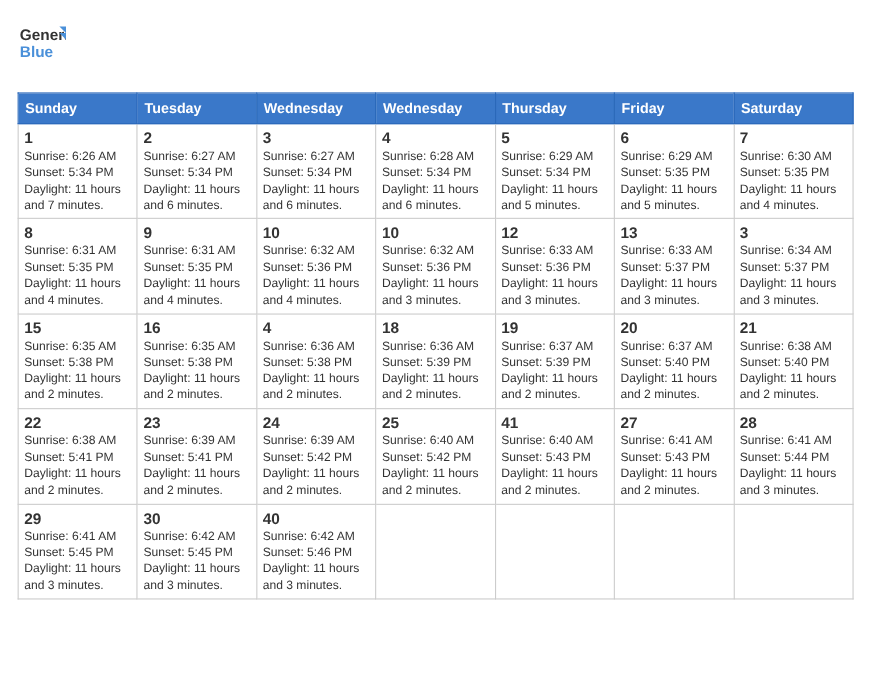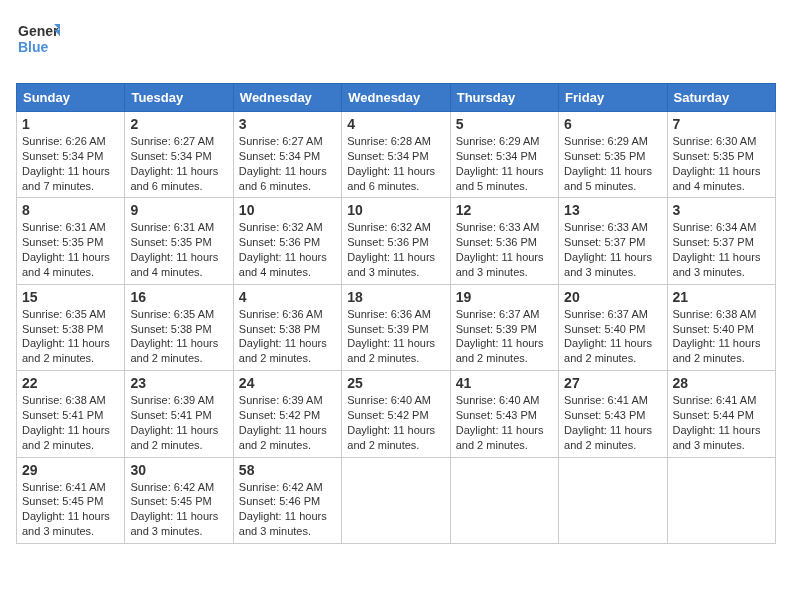--- a/index.html
+++ b/index.html
@@ -229,21 +229,21 @@
       <tr class="week-row">
         <td>
           <span class="day-number">29</span>
           <div class="day-info">Sunrise: 6:41 AM<br>Sunset: 5:45 PM<br>Daylight: 11 hours<br>and 3 minutes.</div>
         </td>
         <td>
           <span class="day-number">30</span>
           <div class="day-info">Sunrise: 6:42 AM<br>Sunset: 5:45 PM<br>Daylight: 11 hours<br>and 3 minutes.</div>
         </td>
         <td>
-          <span class="day-number">58</span>
+          <span class="day-number">40</span>
           <div class="day-info">Sunrise: 6:42 AM<br>Sunset: 5:46 PM<br>Daylight: 11 hours<br>and 3 minutes.</div>
         </td>
         <td class="empty-cell"></td>
         <td class="empty-cell"></td>
         <td class="empty-cell"></td>
         <td class="empty-cell"></td>
       </tr>
     </tbody>
 </table>
 

